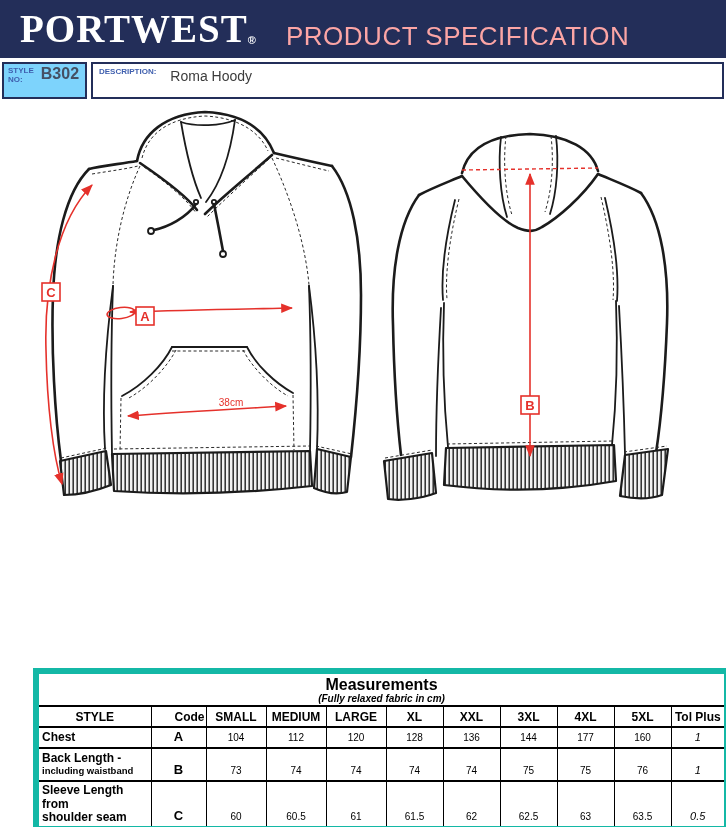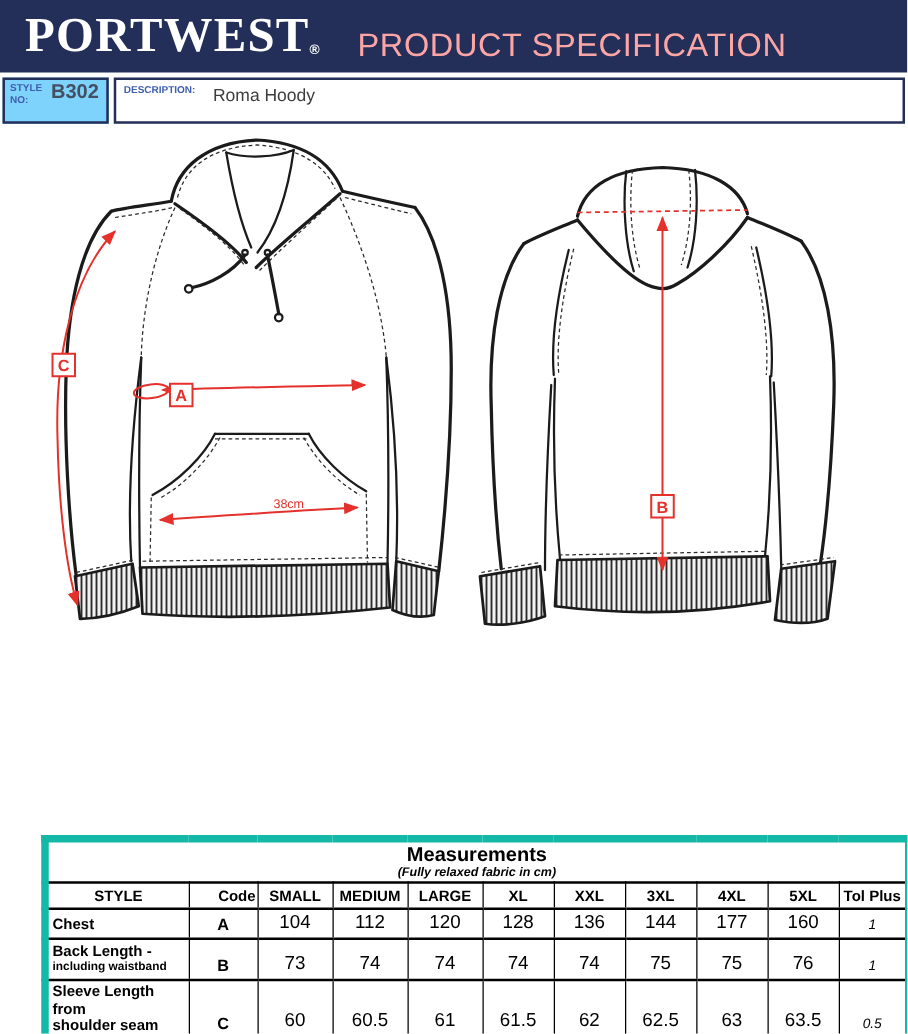--- a/index.html
+++ b/index.html
@@ -53,21 +53,21 @@
   .t-title { font-size:16px; font-weight:bold; color:#000; }
   .t-sub   { font-size:10px; font-weight:bold; font-style:italic; color:#000; margin-top:-1px; }
   .t-head td { height:21px; font-size:12px; font-weight:bold; text-align:center; vertical-align:middle; }
   .t-head .c-code-h { text-align:right; padding-left:4px; }
   .t-head .c-area-h { text-align:center; }
   .c-area { text-align:left; padding:1px 2px 2px 3px; vertical-align:middle; }
   .a1 { font-size:12px; font-weight:bold; line-height:14px; color:#000; }
   .a2 { font-size:12px; font-weight:bold; line-height:13px; color:#000; }
   .r2 .a2 { font-size:9.5px; line-height:12px; }
   .c-code { text-align:center; font-size:13px; font-weight:bold; vertical-align:bottom; padding-bottom:3px; }
-  .c-val  { text-align:center; font-size:15px; vertical-align:bottom; padding-bottom:4px; }
+  .c-val  { text-align:center; font-size:10px; vertical-align:bottom; padding-bottom:4px; }
   .c-tol  { text-align:center; font-size:11px; font-style:italic; vertical-align:bottom; padding-bottom:4px; }
   .row-1 td { height:21px;margin-top:44px; }
   .row-2 td { height:33px; }
   .row-3 td { height:38px; }
 </style>
 </head>
 <body>
 
 <div id="page">
 

